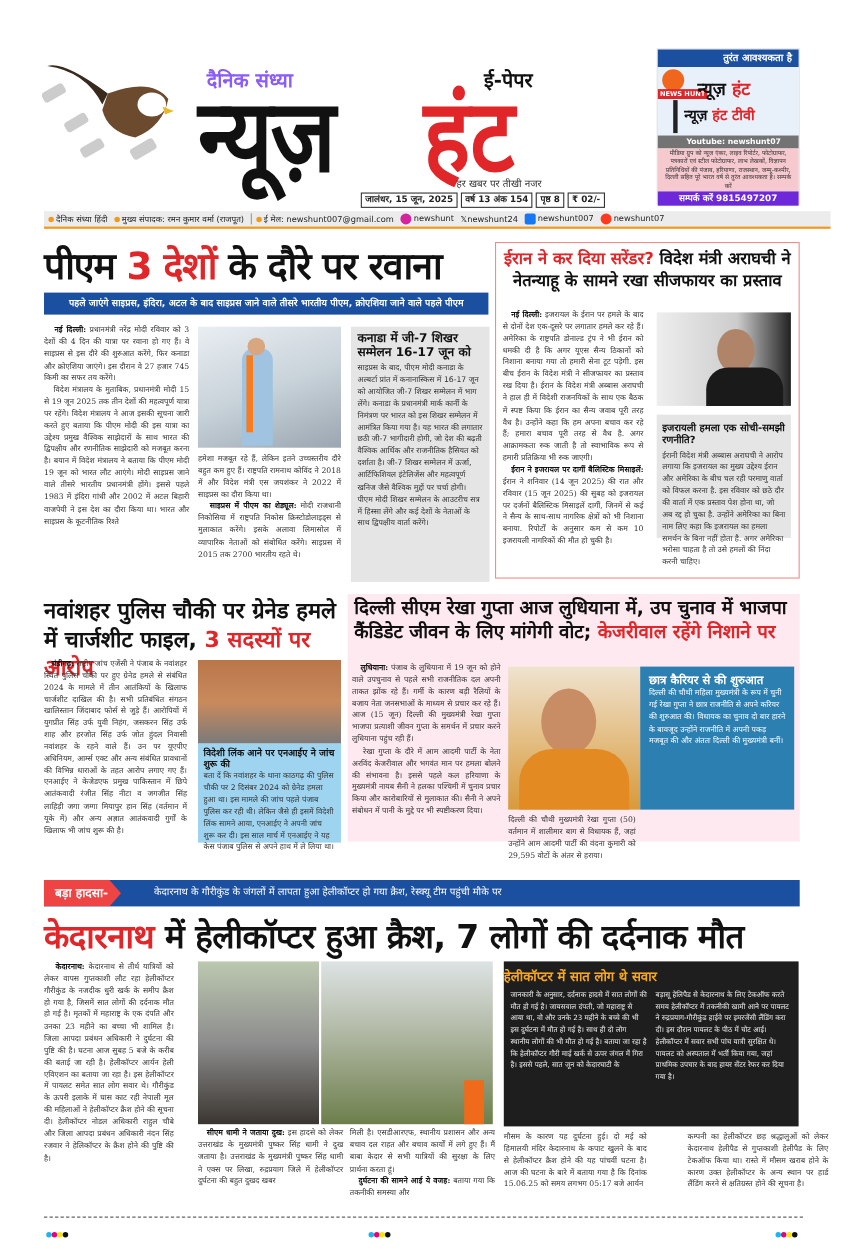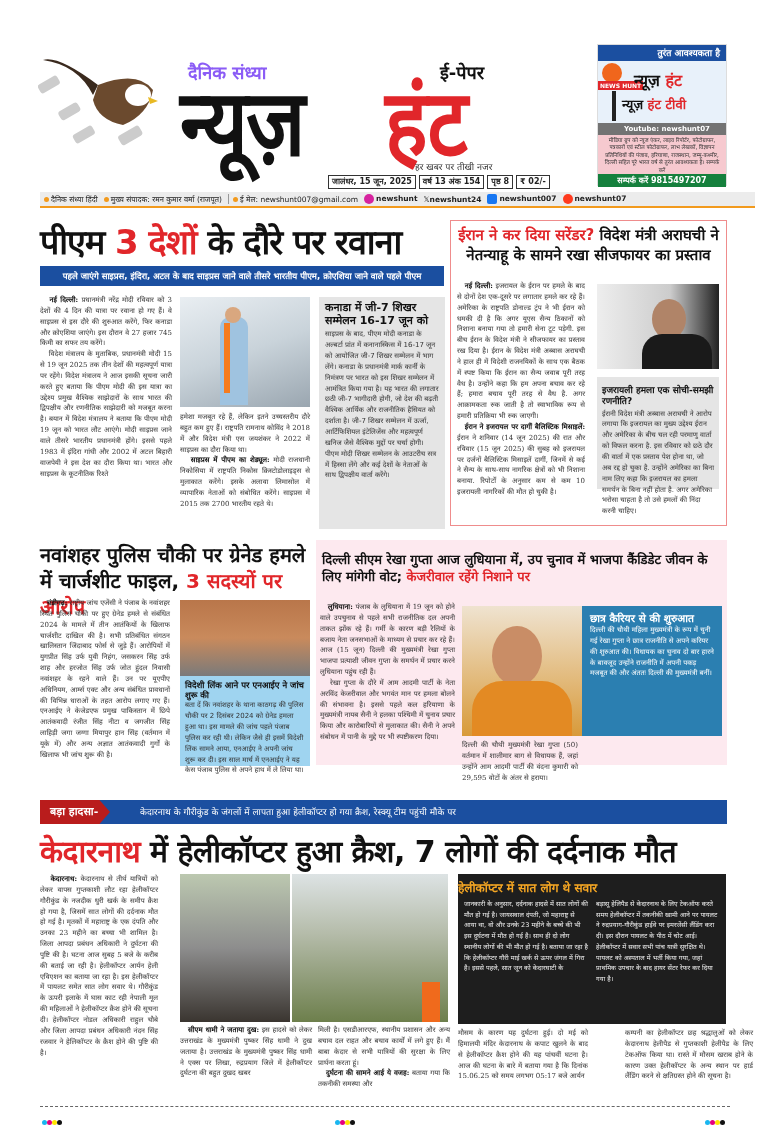--- a/index.html
+++ b/index.html
@@ -18,44 +18,44 @@
 .ad-mid{height:62px;background:#e8f1fa;position:relative}
 .ad-mic{position:absolute;left:4px;top:2px;width:20px;height:20px;border-radius:50%;background:#f0661c}
 .ad-mic-tag{position:absolute;left:0;top:20px;background:#e1262a;color:#fff;font:bold 6px "DejaVu Sans",sans-serif;padding:1px 2px}
 .ad-mic-stick{position:absolute;left:14px;top:30px;width:4px;height:30px;background:#222}
 .ad-n1{position:absolute;left:36px;top:8px;font:bold 16px "DejaVu Sans",sans-serif;color:#111}
 .ad-n1 b{color:#e1262a}
 .ad-n2{position:absolute;left:24px;top:34px;font:bold 13px "DejaVu Sans",sans-serif;color:#111}
 .ad-n2 b{color:#e1262a}
 .ad-yt{height:12px;background:#737373;color:#fff;font:bold 7px "DejaVu Sans",sans-serif;padding-left:26px;line-height:12px}
 .ad-body{height:39px;background:#f6c9cf;font:5.5px "DejaVu Sans",sans-serif;color:#333;padding:2px 4px;text-align:center;line-height:1.35}
-.ad-contact{height:13px;background:#15803d;color:#fff;font:bold 8px "DejaVu Sans",sans-serif;text-align:center;line-height:13px}
+.ad-contact{height:13px;background:#6d28d9;color:#fff;font:bold 8px "DejaVu Sans",sans-serif;text-align:center;line-height:13px}
 .social{left:40px;top:192px;width:715px;height:16px;background:#ececec;border-bottom:2px solid #f29a1d;display:flex;align-items:center;gap:6px;font:7.5px "DejaVu Sans",sans-serif;padding-left:4px;white-space:nowrap;overflow:hidden}
 .social .dot{width:5px;height:5px;border-radius:50%;background:#f29a1d;display:inline-block;margin-right:2px}
 .social .ico{width:10px;height:10px;border-radius:2px;display:inline-block;vertical-align:middle;margin-right:2px}
-.social b{font-weight:bold}
+.social b{font-weight:normal}
 .h1{left:40px;top:218px;font:bold 34px "DejaVu Sans",sans-serif;color:#111;letter-spacing:-1px;white-space:nowrap}
 .h1 em{font-style:normal;color:#e1262a}
 .subbar{left:40px;top:266px;width:404px;height:20px;background:#1b4fa0;color:#fff;font:bold 8.5px "DejaVu Sans",sans-serif;text-align:center;line-height:20px;white-space:nowrap;overflow:hidden}
 .col{font:7px "DejaVu Serif",serif;line-height:1.55;text-align:justify;color:#333}
 .col b{color:#111}
 .photo{background:linear-gradient(135deg,#cfd6dc,#8a959e)}
 .boxblue{background:#e5e5e5}
 .boxblue h3{font:bold 11px "DejaVu Sans",sans-serif;color:#111;line-height:1.2}
 .iran{left:450px;top:220px;width:277px;height:306px;border:1px solid #ef8c8c}
 .iran h2{font:bold 15px "DejaVu Sans",sans-serif;text-align:center;line-height:1.35;padding:4px 4px 0;color:#111}
 .iran h2 em{font-style:normal;color:#e1262a}
 .pinkbox{left:316px;top:540px;width:411px;height:225px;background:#fde9ef}
 .h2{font:bold 20px "DejaVu Sans",sans-serif;color:#111;line-height:1.3}
 .h2 em{font-style:normal;color:#e1262a}
 .tealbox{background:#2b7fb1;color:#fff}
 .tealbox h3{font:bold 10.5px "DejaVu Sans",sans-serif;color:#fff}
 .tealbox p{font:7px "DejaVu Sans",sans-serif;line-height:1.55}
 .ticker{left:40px;top:800px;width:687px;height:24px;background:#1b4fa0;display:flex}
-.ticker-lab{width:70px;background:#b91c1c;color:#fff;font:bold 11px "DejaVu Sans",sans-serif;line-height:24px;padding-left:10px;clip-path:polygon(0 0,85% 0,100% 50%,85% 100%,0 100%)}
+.ticker-lab{width:70px;background:#ef4444;color:#fff;font:bold 11px "DejaVu Sans",sans-serif;line-height:24px;padding-left:10px;clip-path:polygon(0 0,85% 0,100% 50%,85% 100%,0 100%)}
 .ticker-txt{color:#fff;font:9px "DejaVu Sans",sans-serif;line-height:24px;padding-left:30px;white-space:nowrap}
 .h3big{left:40px;top:830px;width:690px;font:bold 30px "DejaVu Sans",sans-serif;color:#111;white-space:nowrap;letter-spacing:-0.5px}
 .h3big em{font-style:normal;color:#e1262a}
 .darkbox{left:458px;top:874px;width:268px;height:150px;background:#1e1e1e;color:#eee}
 .darkbox h3{font:bold 12px "DejaVu Sans",sans-serif;color:#f5a623;padding-top:5px}
 .darkbox .two{display:flex;gap:8px;padding:3px 6px;font:6.5px "DejaVu Sans",sans-serif;line-height:1.65}
 .darkbox .two div{flex:1}
 .regmarks{top:1106px;height:6px;border-top:1px dashed #666}
 .cm{display:inline-block;width:5px;height:5px;border-radius:50%}
 </style>
@@ -152,21 +152,21 @@
 <div class="abs col" style="left:40px;top:598px;width:130px">
   <p>&nbsp;&nbsp;&nbsp;<b>चंडीगढ़:</b> <span>राष्ट्रीय जांच एजेंसी ने पंजाब के नवांशहर स्थित पुलिस चौकी पर हुए ग्रेनेड हमले से संबंधित 2024 के मामले में तीन आतंकियों के खिलाफ चार्जशीट दाखिल की है। सभी प्रतिबंधित संगठन खालिस्तान जिंदाबाद फोर्स से जुड़े हैं। आरोपियों में युगप्रीत सिंह उर्फ युवी निहंग, जसकरन सिंह उर्फ शाह और हरजोत सिंह उर्फ जोत हुंदल निवासी नवांशहर के रहने वाले हैं। उन पर यूएपीए अधिनियम, आर्म्स एक्ट और अन्य संबंधित प्रावधानों की विभिन्न धाराओं के तहत आरोप लगाए गए हैं। एनआईए ने केजेडएफ प्रमुख पाकिस्तान में छिपे आतंकवादी रंजीत सिंह नीटा व जगजीत सिंह लाहिड़ी जगा जग्गा मियापुर हान सिंह (वर्तमान में यूके में) और अन्य अज्ञात आतंकवादी गुर्गों के खिलाफ भी जांच शुरू की है।</span></p>
 </div>
 <div class="abs photo" style="left:180px;top:600px;width:130px;height:76px;background:linear-gradient(180deg,#b9764a 0%,#c98a5c 50%,#7a7a7a 100%)"></div>
 <div class="abs boxblue" style="left:180px;top:676px;width:130px;height:90px;padding:4px 5px;background:#9fd4f0">
   <h3 style="font-size:8.5px">विदेशी लिंक आने पर एनआईए ने जांच शुरू की</h3>
   <p class="col" style="font-family:'DejaVu Sans',sans-serif;text-align:left">बता दें कि नवांशहर के थाना काठगढ़ की पुलिस चौकी पर 2 दिसंबर 2024 को ग्रेनेड हमला हुआ था। इस मामले की जांच पहले पंजाब पुलिस कर रही थी। लेकिन जैसे ही इसमें विदेशी लिंक सामने आया, एनआईए ने अपनी जांच शुरू कर दी। इस साल मार्च में एनआईए ने यह केस पंजाब पुलिस से अपने हाथ में ले लिया था।</p>
 </div>
 
 <div class="abs pinkbox">
-  <div class="h2" style="position:absolute;left:6px;top:12px;width:400px;font-size:13px">
+  <div class="h2" style="position:absolute;left:6px;top:2px;width:400px;font-size:17px">
     <span>दिल्ली सीएम रेखा गुप्ता आज लुधियाना में, उप चुनाव में भाजपा कैंडिडेट जीवन के लिए मांगेगी वोट;</span> <em>केजरीवाल रहेंगे निशाने पर</em>
   </div>
   <div class="col" style="position:absolute;left:4px;top:62px;width:135px">
     <p>&nbsp;&nbsp;&nbsp;<b>लुधियाना:</b> <span>पंजाब के लुधियाना में 19 जून को होने वाले उपचुनाव से पहले सभी राजनीतिक दल अपनी ताकत झोंक रहे हैं। गर्मी के कारण बड़ी रैलियों के बजाय नेता जनसभाओं के माध्यम से प्रचार कर रहे हैं। आज (15 जून) दिल्ली की मुख्यमंत्री रेखा गुप्ता भाजपा प्रत्याशी जीवन गुप्ता के समर्थन में प्रचार करने लुधियाना पहुंच रही हैं।</span></p>
     <p>&nbsp;&nbsp;&nbsp;<span>रेखा गुप्ता के दौरे में आम आदमी पार्टी के नेता अरविंद केजरीवाल और भगवंत मान पर हमला बोलने की संभावना है। इससे पहले कल हरियाणा के मुख्यमंत्री नायब सैनी ने हलका पश्चिमी में चुनाव प्रचार किया और कारोबारियों से मुलाकात की। सैनी ने अपने संबोधन में पानी के मुद्दे पर भी स्पष्टीकरण दिया।</span></p>
   </div>
   <div class="photo" style="position:absolute;left:146px;top:66px;width:120px;height:130px;background:linear-gradient(180deg,#efe3d0,#d89a3a)">
     <div style="position:absolute;left:30px;top:20px;width:50px;height:60px;border-radius:50%;background:#c98d66"></div>
     <div style="position:absolute;left:10px;top:75px;width:100px;height:55px;background:#e38a23;border-radius:30px 30px 0 0"></div>
   </div>

